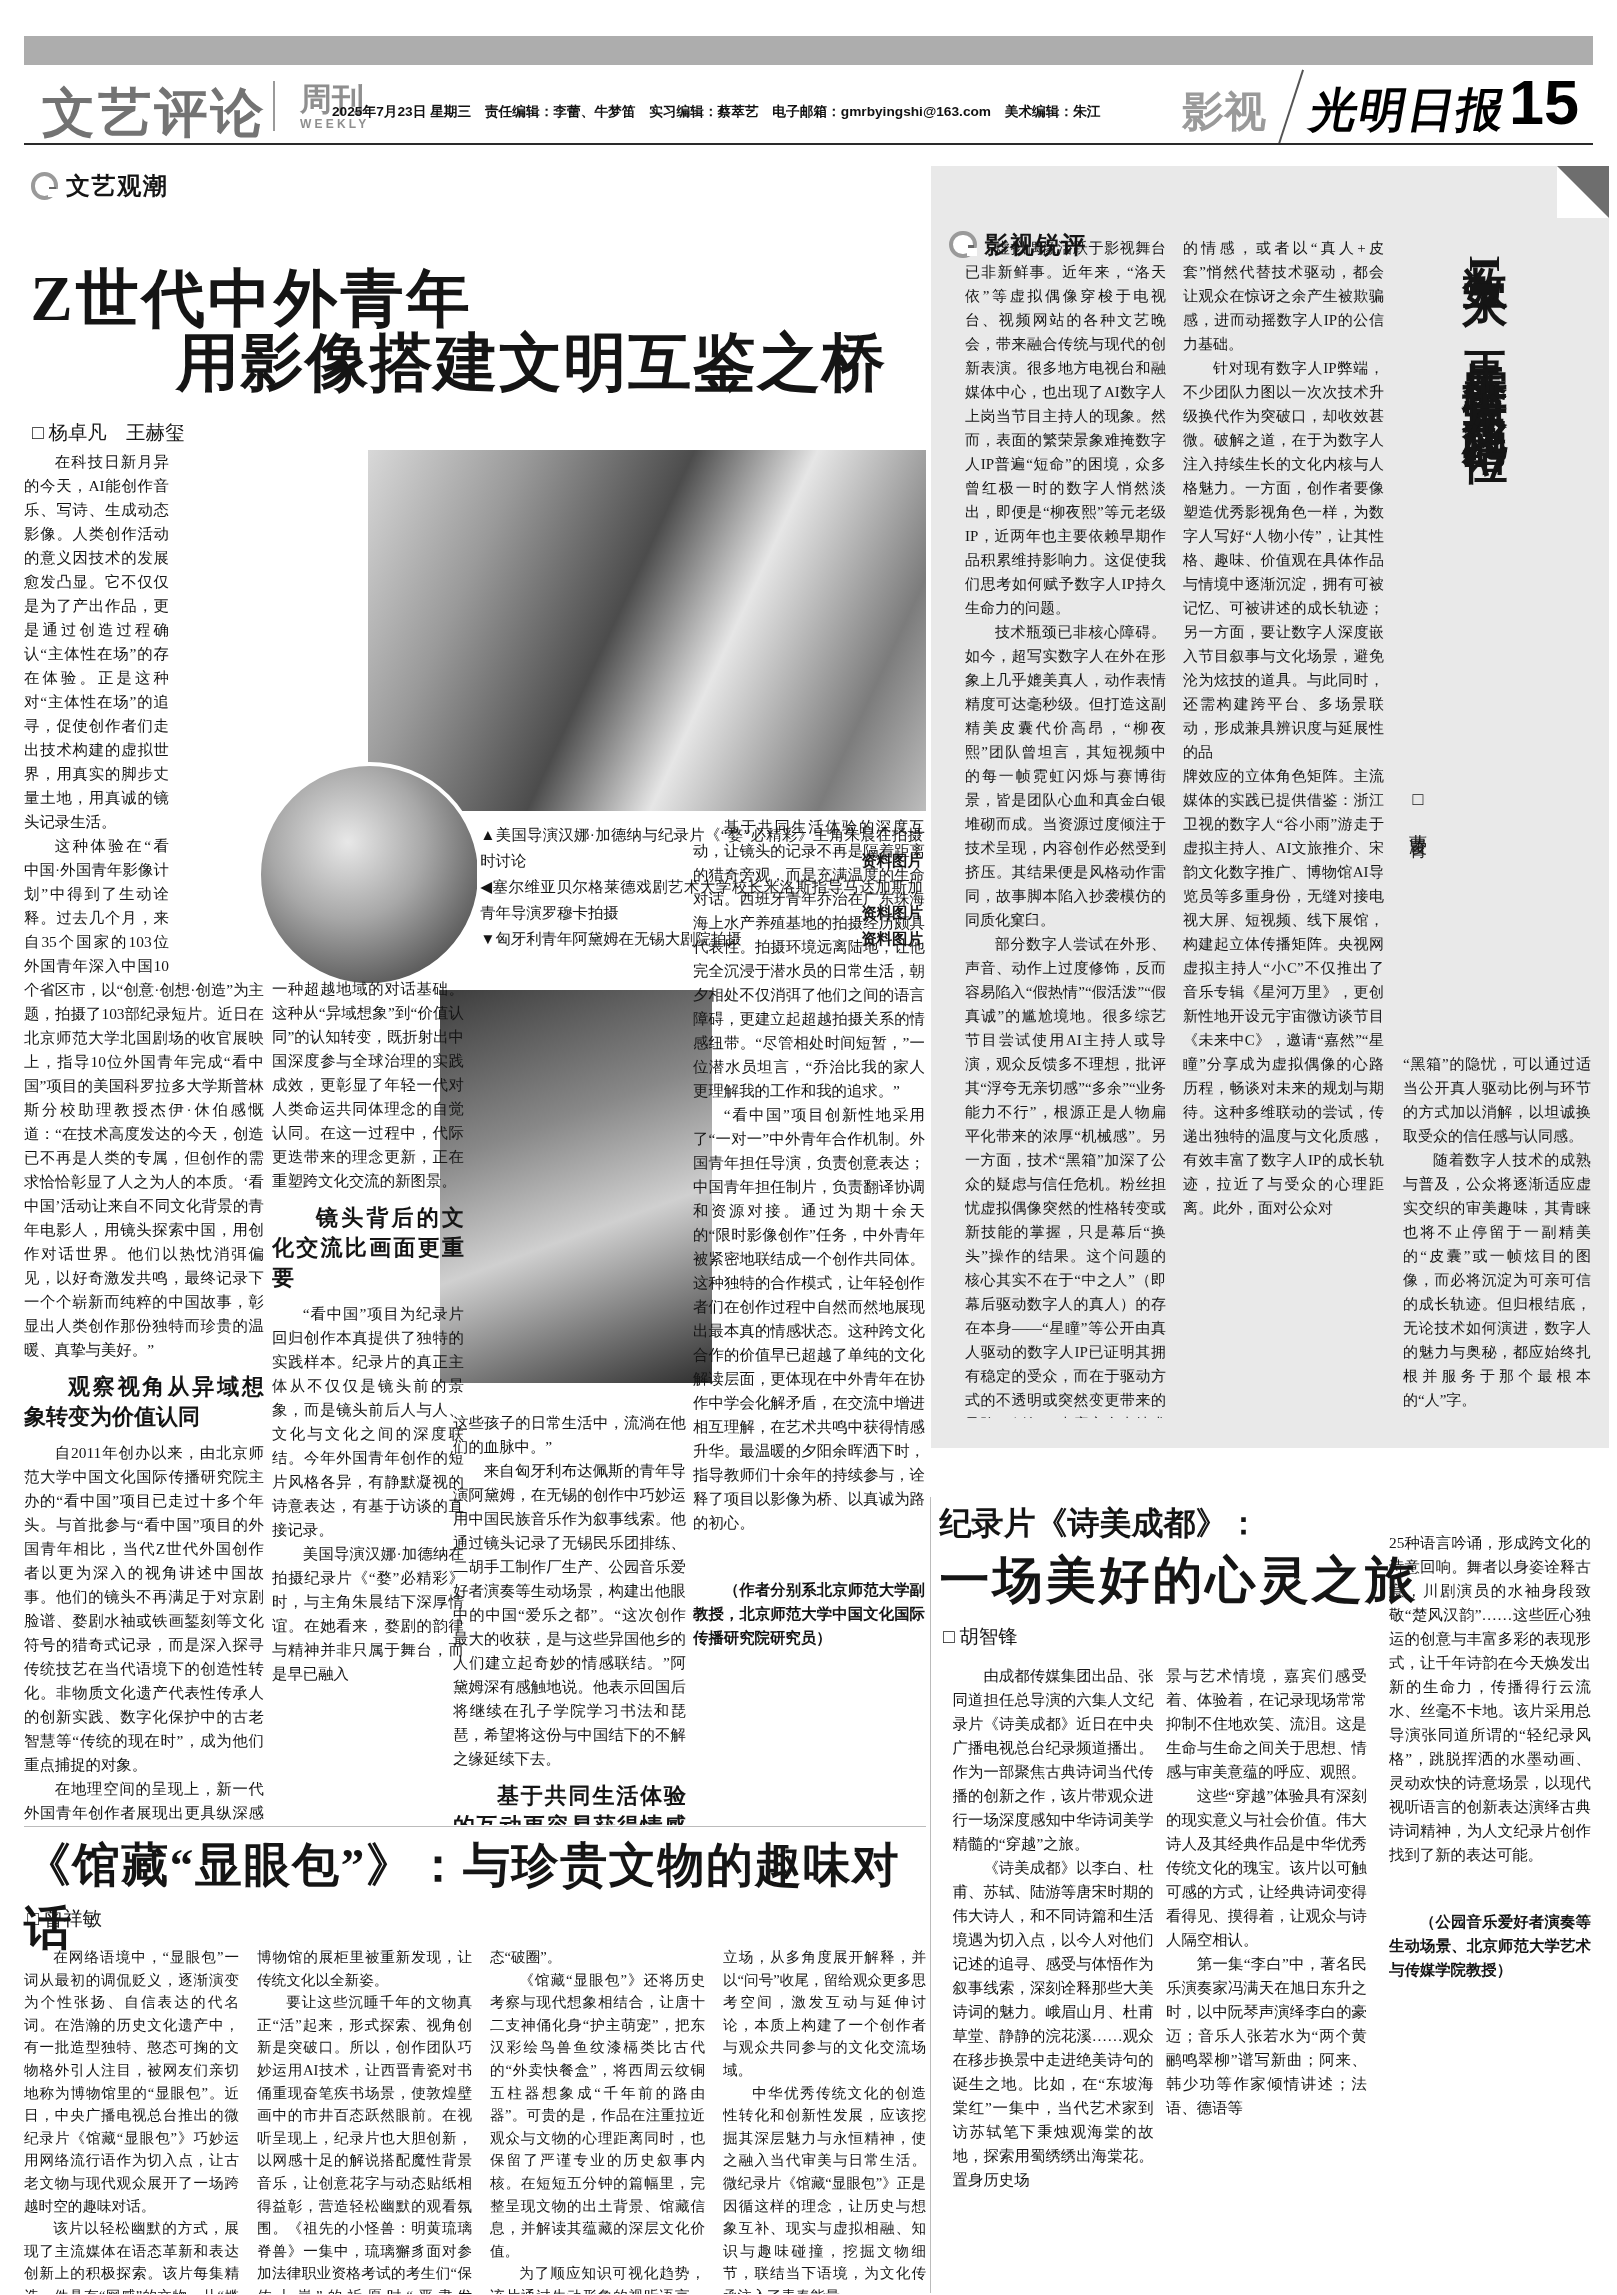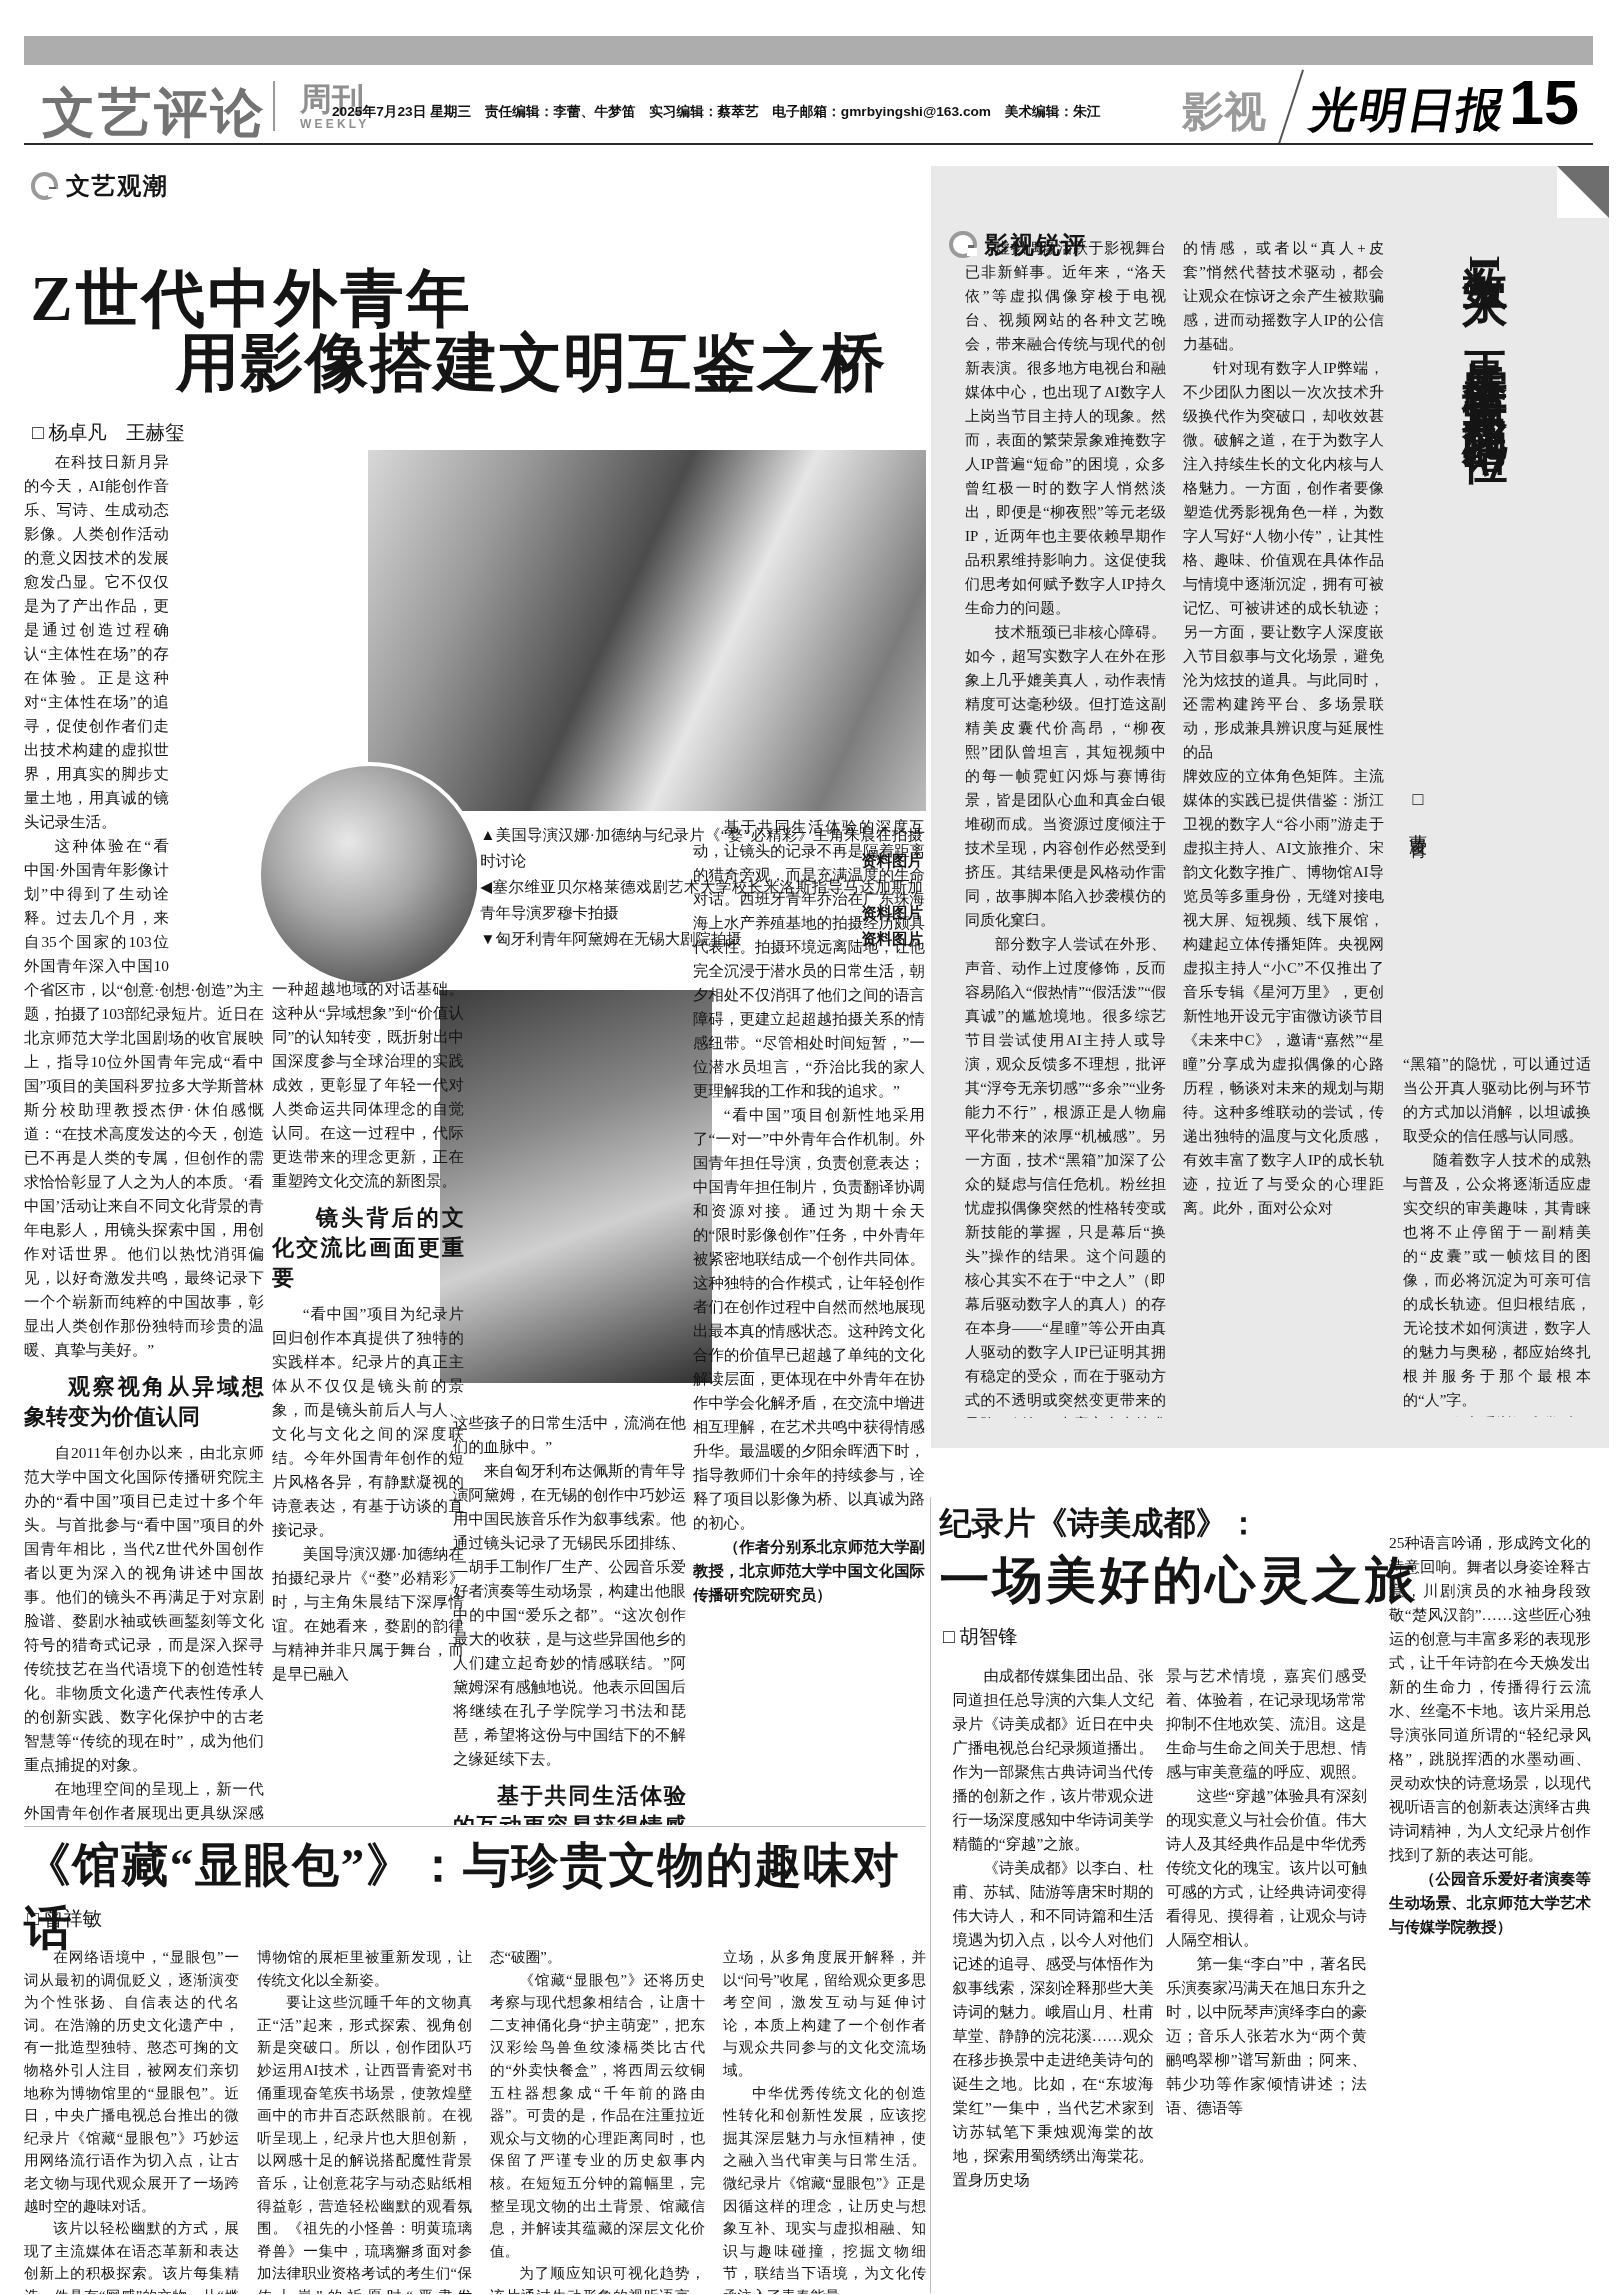--- a/index.html
+++ b/index.html
@@ -35,21 +35,21 @@
   #feature{left:24px;top:162px;width:902px;height:1670px;}
   #feature-headline1{left:6.5px;top:94px;font-size:63px;font-weight:900;letter-spacing:3.2px;}
   #feature-headline2{left:152px;top:158px;font-size:63px;font-weight:900;letter-spacing:1.6px;}
   #feature-byline{left:8px;top:257px;font-size:19.4px;}
   #feature-body{left:0;top:288px;width:902px;height:1383px;}
   .col{overflow:hidden;}
   .col p{margin:0;text-indent:2em;text-align:justify;}
   .col p.noindent{text-indent:0;}
   .col p.subhead{font-weight:bold;font-size:22px;line-height:30px;margin:9.7px 0;
       font-family:"Liberation Sans",sans-serif;}
-  .col p.attr{font-weight:bold;font-family:Liberation Serif, serif;}
+  .col p.attr{font-weight:bold;font-family:Liberation Mono, monospace;margin-top:44px;}
   .fcol{font-size:15.4px;line-height:24px;}
   #fcol1{left:0;top:0;width:240px;height:1375px;}
   #fcol1 .wrap-spacer{float:right;width:95px;height:210px;margin-top:309px;}
   #fcol2{left:248px;top:527px;width:192px;height:847px;}
   #fcol3{left:429px;top:961px;width:233px;height:414px;}
   #fcol4{left:669px;top:365px;width:232px;height:1009px;}
   
   .photo{background:linear-gradient(135deg,#cfcfcf 0%,#8f8f8f 30%,#5d5d5d 55%,#b5b5b5 80%,#e3e3e3 100%);}
   #photo-main{left:344px;top:0;width:558px;height:361px;
       background:linear-gradient(115deg,#d8d8d8 0%,#9a9a9a 22%,#4c4c4c 45%,#e6e6e6 62%,#7c7c7c 85%,#bdbdbd 100%);}

